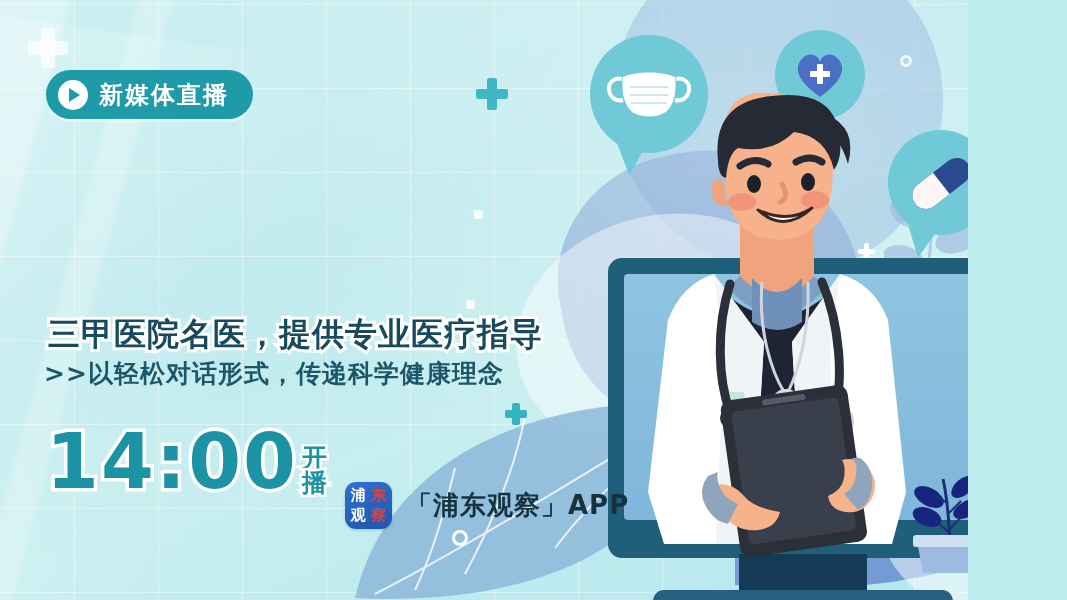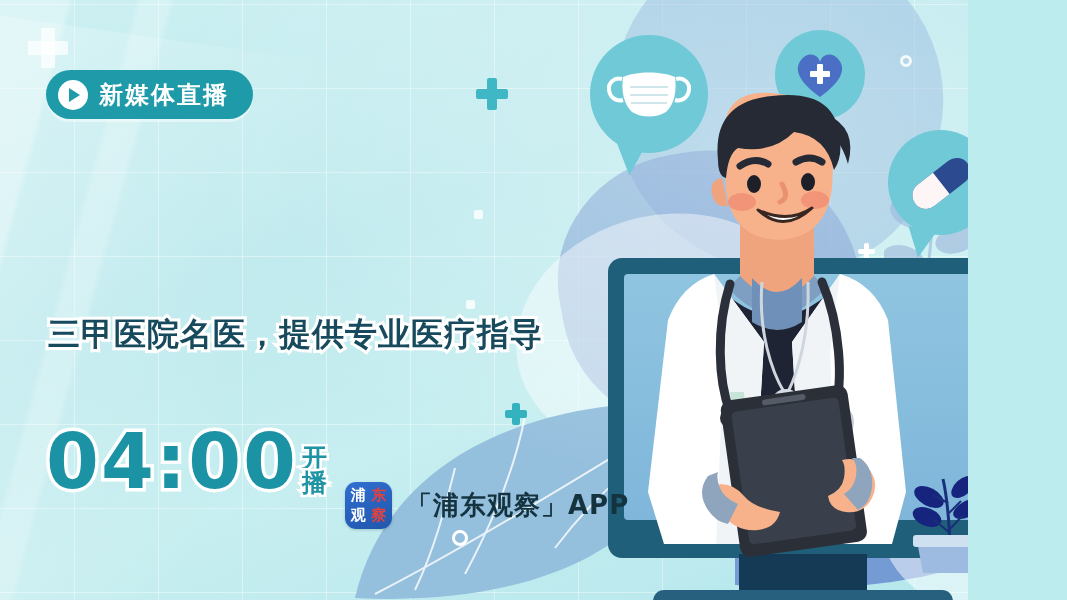--- a/index.html
+++ b/index.html
@@ -380,24 +380,25 @@
     <path d="M12 86 H80 L74 118 H18 Z" fill="#9dbbe0"></path>
     <rect x="8" y="80" width="76" height="12" rx="3" fill="#cfe0f0"></rect>
   </svg>
 
   <div class="badge">
     <span class="play"></span>
     <span class="txt">新媒体直播</span>
   </div>
 
   <div class="subtitle">三甲医院名医，提供专业医疗指导</div>
+  <div class="tagline">&gt;&gt;以轻松对话形式，传递科学健康理念</div>
 
   <div class="timewrap">
     <div class="clockrow">
-      <span class="clock">04:00</span>
+      <span class="clock">14:00</span>
       <span class="kaibo">
         <span>开</span>
         <span>播</span>
       </span>
     </div>
   </div>
 
   <div class="approw">
     <div class="applogo">
       <span class="w">浦</span>

